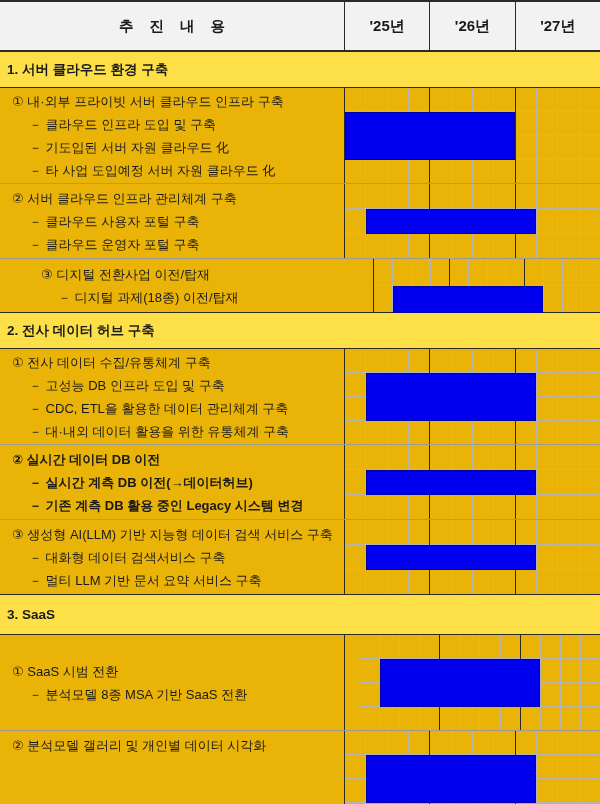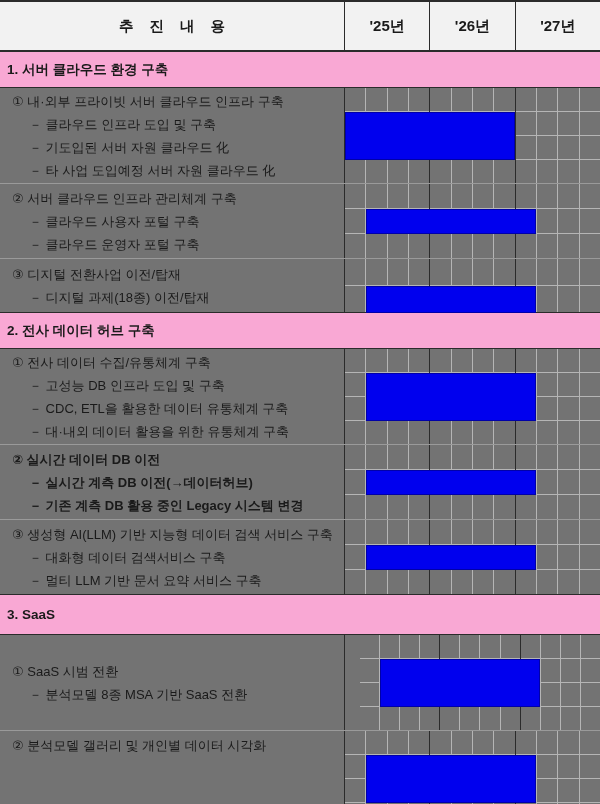--- a/index.html
+++ b/index.html
@@ -59,30 +59,30 @@
   
   .section-head {
     height: 36px;
     display: flex;
     align-items: center;
     padding-left: 7px;
     font-size: 13.5px;
     font-weight: bold;
     border-bottom: 1px solid #2b2b2b;
     box-sizing: border-box;
-    background: #f9a8d4;
+    background: #fde047;
   }
   .section-head.tall { height: 40px; }
 
   
   .task {
     display: flex;
     border-bottom: 1px solid #9a9a9a;
     box-sizing: border-box;
-    background: #737373;
+    background: #eab308;
     justify-content: center;
   }
   .task.last-in-section { border-bottom: 1px solid #2b2b2b; }
 
   .task-label {
     width: 345px;
     flex: 0 0 345px;
     box-sizing: border-box;
     border-right: 1px solid #2b2b2b;
     padding: 4px 4px 4px 12px;
@@ -219,21 +219,21 @@
             <div class="qcol"></div>
             <div class="qcol"></div>
             <div class="qcol"></div>
             <div class="qcol year-end"></div>
           </div>
           <div class="bars">
             <div class="bar" style="left: 8.33333%; width: 66.6667%; top: 25px; height: 25px; background: rgb(0, 0, 238);"></div>
           </div>
         </div>
       </div>
-      <div class="task last-in-section" style="height: 54px;">
+      <div class="task last-in-section" style="height: 54px; padding-left: 29px;">
         <div class="task-label">
           <div class="line">③ 디지털 전환사업 이전/탑재</div>
           <div class="line sub">－ 디지털 과제(18종) 이전/탑재</div>
         </div>
         <div class="gantt">
           <div class="grid-rows">
             <div class="grid-row"></div>
             <div class="grid-row"></div>
           </div>
           <div class="grid-cols">
@@ -253,21 +253,21 @@
           <div class="bars">
             <div class="bar" style="left: 8.33333%; width: 66.6667%; top: 27px; height: 27px; background: rgb(0, 0, 238);"></div>
           </div>
         </div>
       </div>
       <div class="section-head">2. 전사 데이터 허브 구축</div>
       <div class="task" style="height: 96px;">
         <div class="task-label">
           <div class="line">① 전사 데이터 수집/유통체계 구축</div>
           <div class="line sub">－ 고성능 DB 인프라 도입 및 구축</div>
-          <div class="line sub">－ CDC, ETL을 활용한 데이터 유통체계 구축</div>
+          <div class="line sub">－ CDC, ETL을 활용한 데이터 관리체계 구축</div>
           <div class="line sub">－ 대·내외 데이터 활용을 위한 유통체계 구축</div>
         </div>
         <div class="gantt">
           <div class="grid-rows">
             <div class="grid-row"></div>
             <div class="grid-row"></div>
             <div class="grid-row"></div>
             <div class="grid-row"></div>
           </div>
           <div class="grid-cols">

